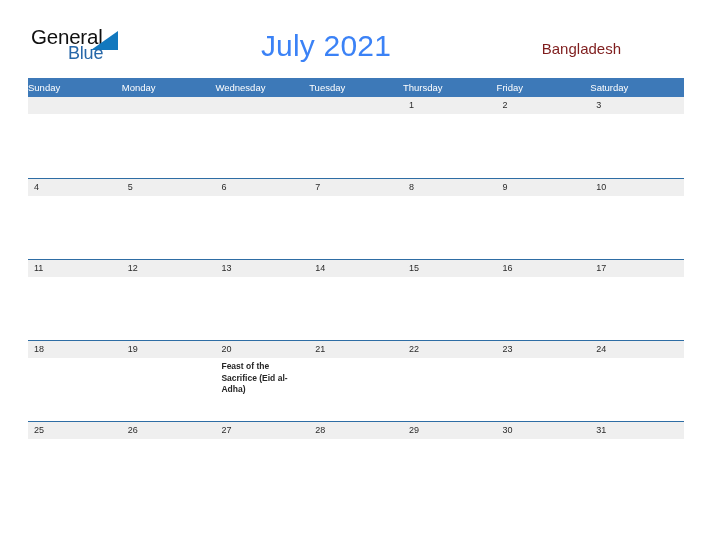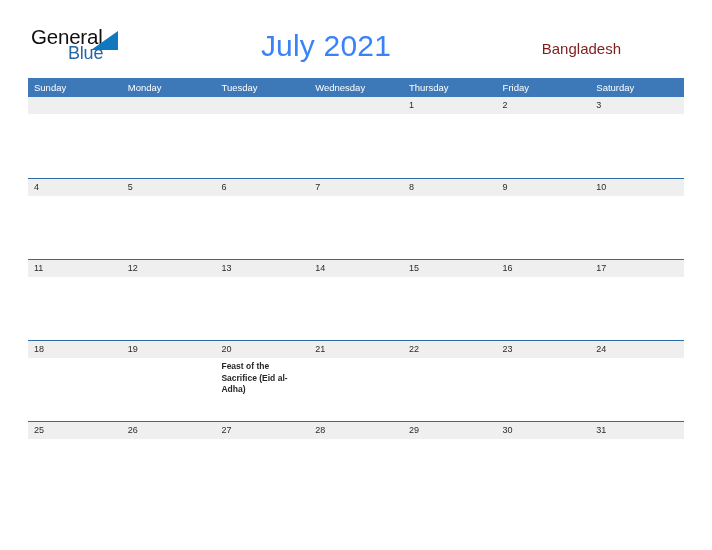--- a/index.html
+++ b/index.html
@@ -98,21 +98,21 @@
     display: flex;
     width: 100%;
     background: #3d79b8;
     height: 19px;
   }
   .weekday-cell {
     flex: 1 1 0;
     color: #ffffff;
     font-size: 9.5px;
     line-height: 19px;
-    padding-left: 6px;
+    padding-left: 0;
     box-sizing: border-box;
     font-family: "Liberation Sans", sans-serif;
     white-space: nowrap;
     overflow: hidden;
   }
 
   .week-row {
     position: relative;
     width: 100%;
     height: 81px;
@@ -182,22 +182,22 @@
     <div class="cal-title">July 2021</div>
 
     <div class="cal-region">Bangladesh</div>
   </div>
 
   <div class="calendar">
 
     <div class="weekday-row">
       <div class="weekday-cell">Sunday</div>
       <div class="weekday-cell">Monday</div>
+      <div class="weekday-cell">Wednesday</div>
       <div class="weekday-cell">Tuesday</div>
-      <div class="weekday-cell">Wednesday</div>
       <div class="weekday-cell">Thursday</div>
       <div class="weekday-cell">Friday</div>
       <div class="weekday-cell">Saturday</div>
     </div>
 
     <div id="weeks-container">
         <div class="week-row">
           <div class="week-inner">
             <div class="day-cell empty">
               <div class="day-band">

